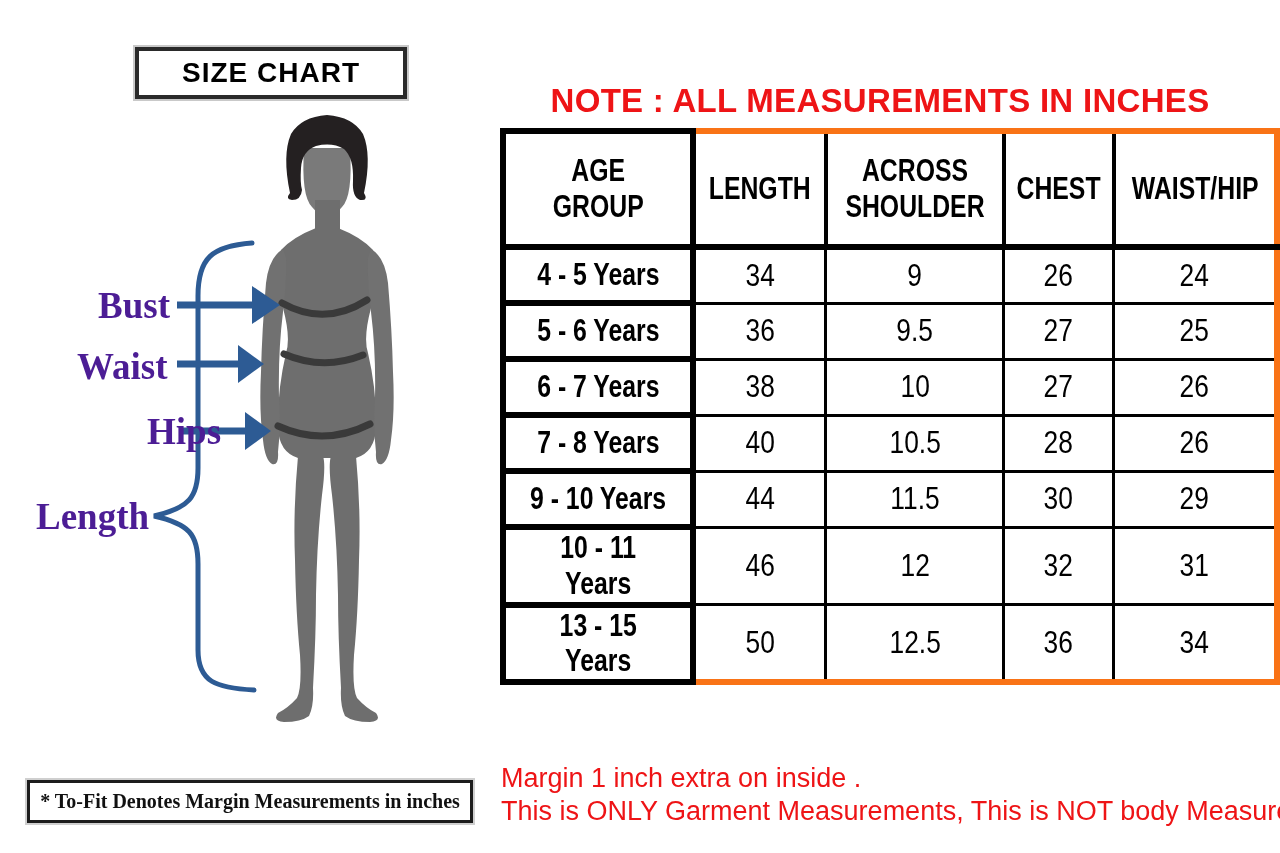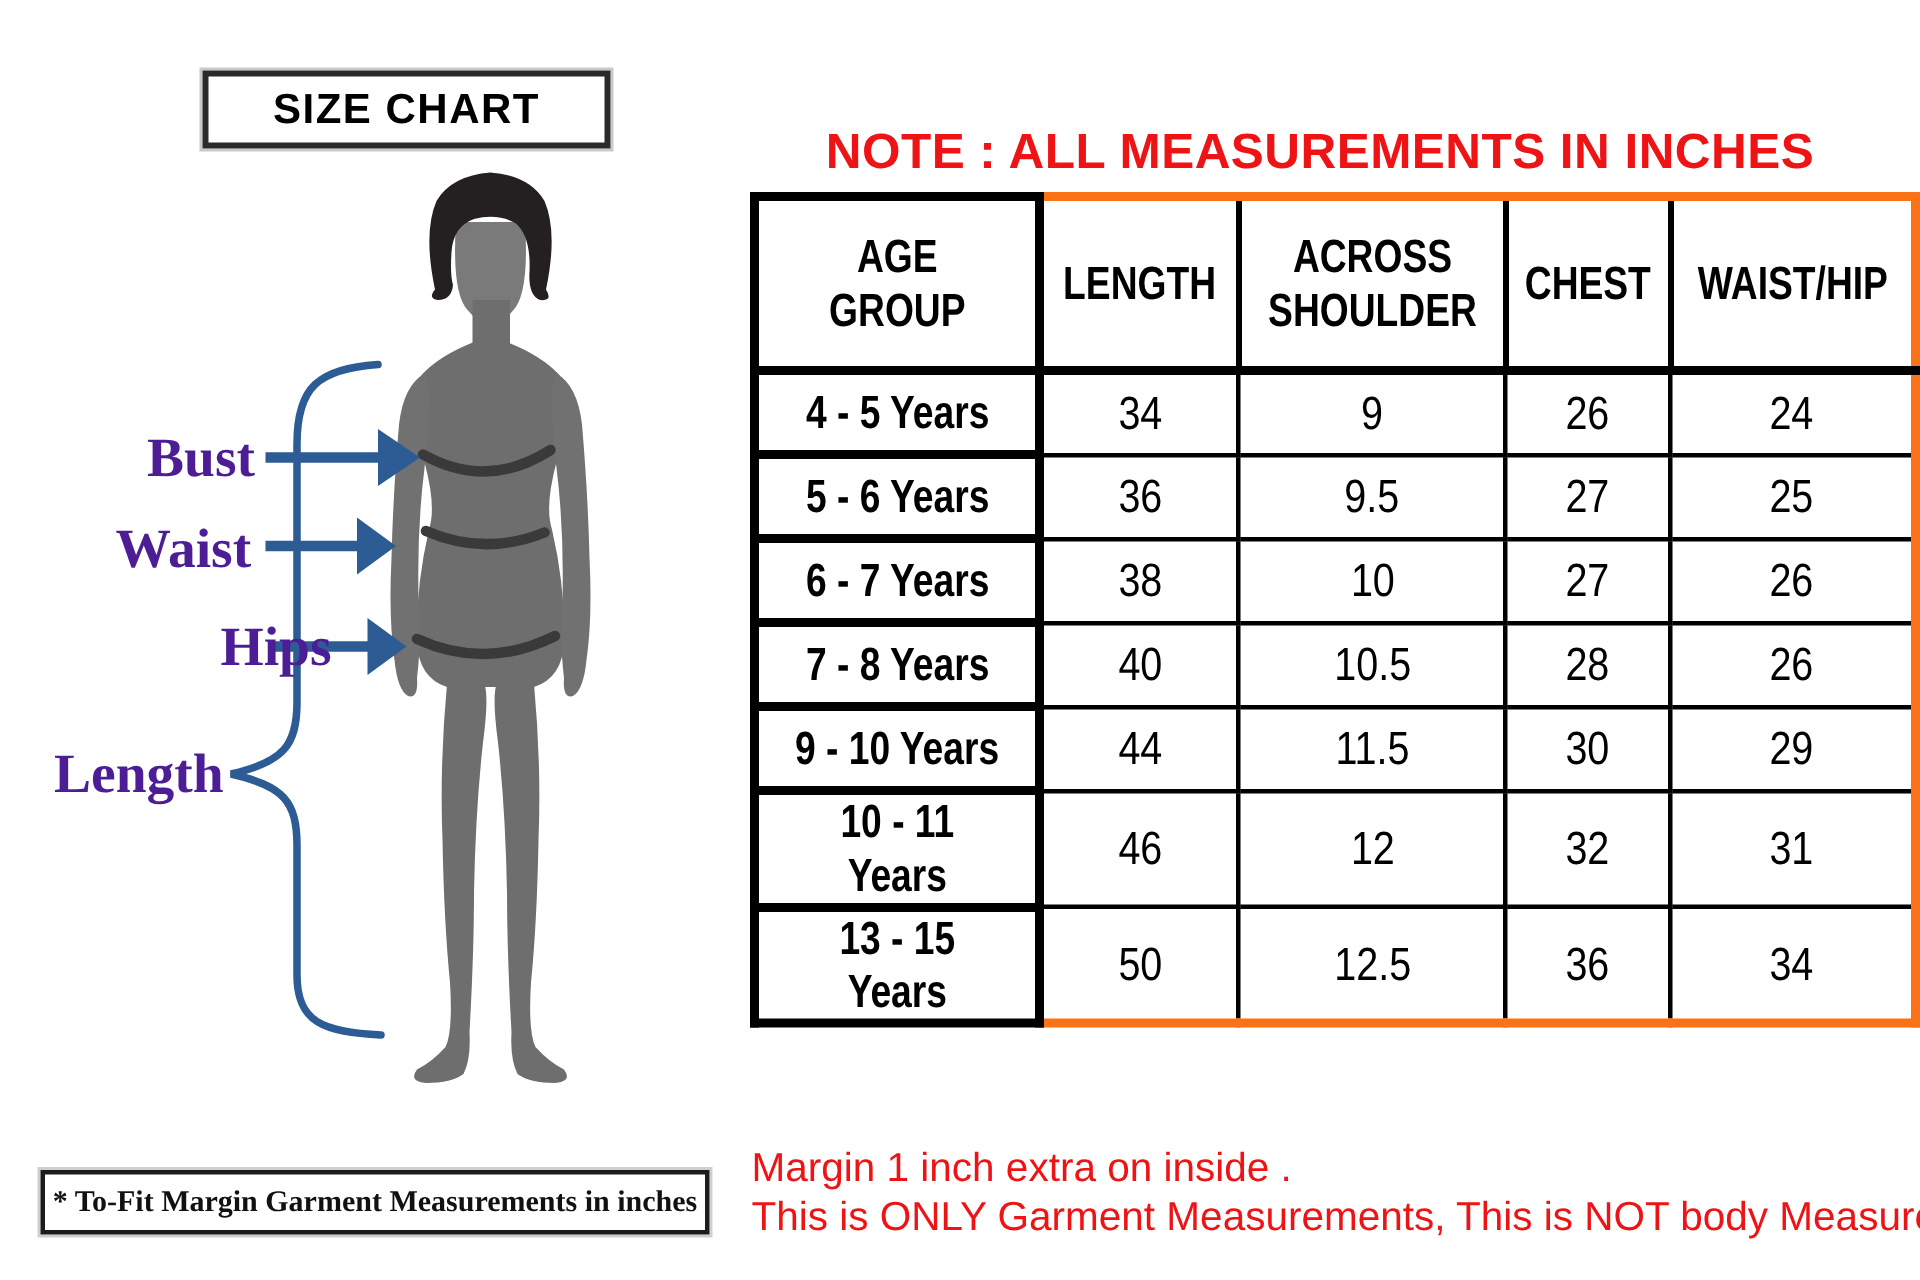--- a/index.html
+++ b/index.html
@@ -111,21 +111,21 @@
       <polygon points="245,412 245,450 271,431" fill="#2d5b94"></polygon>
     </g>
   </svg>
 
   <div class="m-label lbl-bust">Bust</div>
   <div class="m-label lbl-waist">Waist</div>
   <div class="m-label lbl-hips">Hips</div>
   <div class="m-label lbl-length">Length</div>
 
   <div class="footnote-box">
-    <span>* To-Fit Margin Garment Measurements in inches</span>
+    <span>* To-Fit Denotes Margin Measurements in inches</span>
   </div>
 
   <div class="note">NOTE : ALL MEASUREMENTS IN INCHES</div>
 
   <table class="size">
     <colgroup>
       <col style="width:217px">
         <col style="width:124px">
         <col style="width:151px">
       <col style="width:110px">

